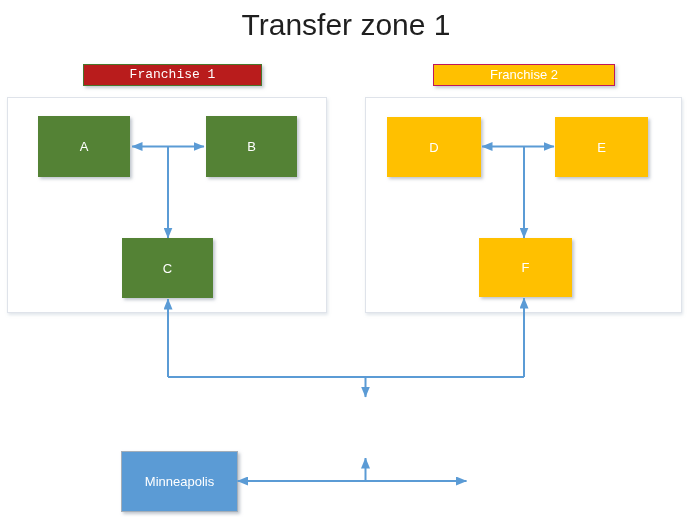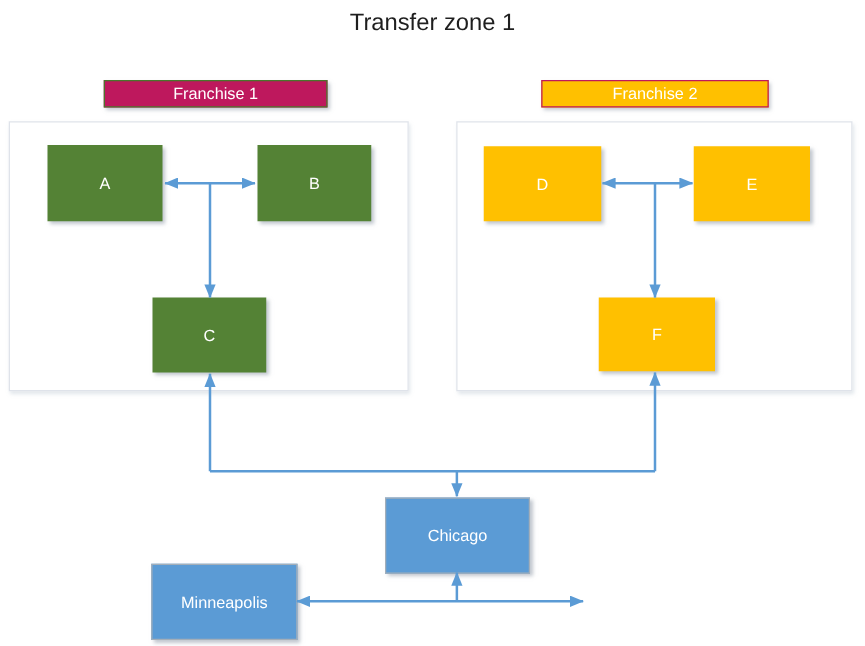--- a/index.html
+++ b/index.html
@@ -12,35 +12,35 @@
     background: #ffffff;
     overflow: hidden;
   }
 
   .title {
     position: absolute;
     top: 8px;
     left: 0;
     width: 100%;
     text-align: center;
-    font-size: 19px;
+    font-size: 30px;
     font-weight: 400;
     color: #1f1f1f;
   }
 
   .flabel {
     position: absolute;
     height: 20px;
     line-height: 20px;
     text-align: center;
     color: #ffffff;
     font-size: 13px;
     box-shadow: 2px 2px 3px rgba(140,152,165,0.5);
   }
-  #flabel1 { left: 83px;  top: 64px; width: 177px; background: #be185d; border: 1px solid #4a752c; }
+  #flabel1 { left: 83px;  top: 64px; width: 177px; background: #b91c1c; border: 1px solid #4a752c; font-family: Liberation Mono, monospace; }
   #flabel2 { left: 433px; top: 64px; width: 180px; background: #FFC000; border: 1px solid #be185d; }
 
   .group {
     position: absolute;
     background: #ffffff;
     border: 1px solid #dfe3ea;
     box-shadow: 1px 2px 3px rgba(170,182,198,0.35);
   }
   #group1 { left: 7px;   top: 97px; width: 318px; height: 214px; }
   #group2 { left: 365px; top: 97px; width: 315px; height: 214px; }
@@ -96,21 +96,20 @@
   <div class="group" id="group2"></div>
 
   <div class="node green" id="node-a">A</div>
   <div class="node green" id="node-b">B</div>
   <div class="node green" id="node-c">C</div>
 
   <div class="node gold" id="node-d">D</div>
   <div class="node gold" id="node-e">E</div>
   <div class="node gold" id="node-f">F</div>
 
-  <div class="node blue" id="node-chicago">Chicago</div>
   <div class="node blue" id="node-minneapolis">Minneapolis</div>
 
   <svg class="connectors" viewBox="0 0 692 517" xmlns="http://www.w3.org/2000/svg">
     <defs>
       <marker id="ah" viewBox="0 0 11 9" refX="10.5" refY="4.5" markerWidth="11" markerHeight="9" markerUnits="userSpaceOnUse" orient="auto-start-reverse">
         <path d="M0,0 L11,4.5 L0,9 Z" style="fill:#5B9BD5;stroke:none;stroke-width:0"></path>
       </marker>
     </defs>
 
     <path d="M132,146.5 H204" marker-start="url(#ah)" marker-end="url(#ah)"></path>

